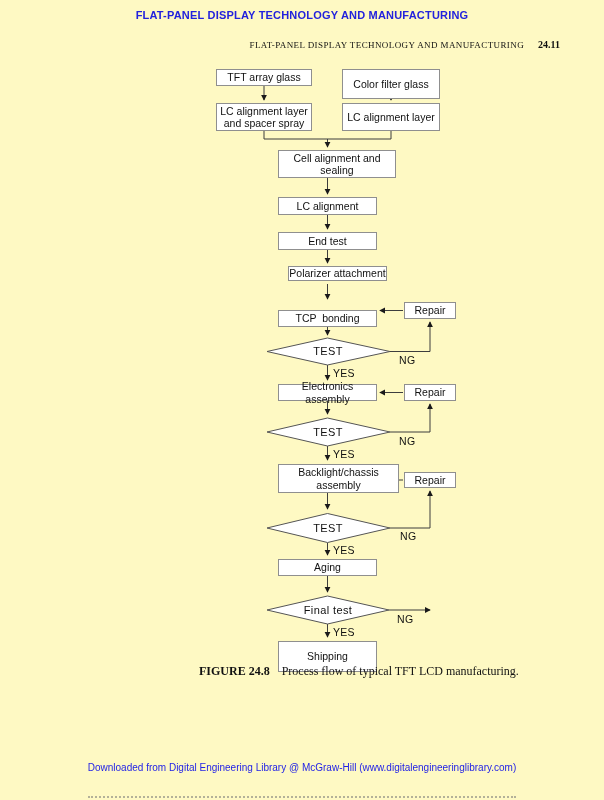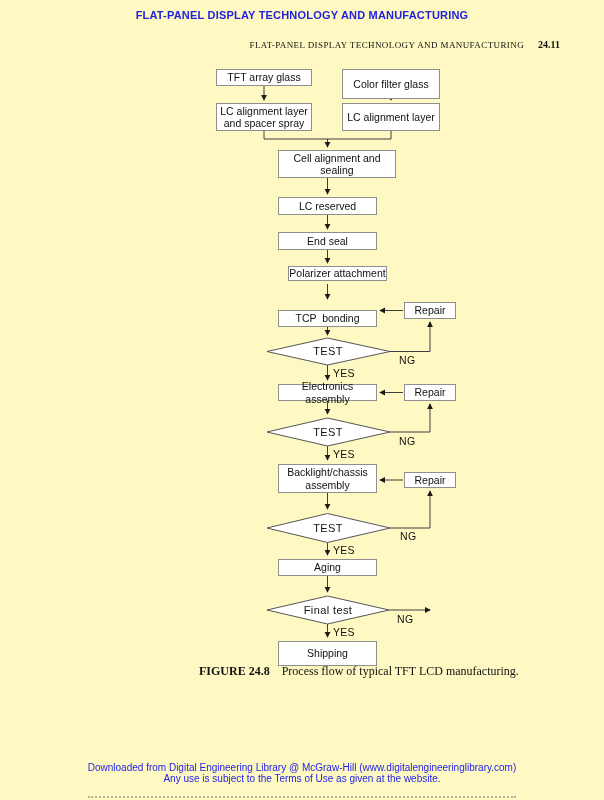--- a/index.html
+++ b/index.html
@@ -76,48 +76,47 @@
     </g>
   </svg>
 
   <div class="box" style="left:216px;top:69px;width:96px;height:17px">TFT array glass</div>
   <div class="box" style="left:342px;top:69px;width:98px;height:30px">Color filter glass</div>
   <div class="box" style="left:216px;top:103px;width:96px;height:28px">LC alignment layer
 and spacer spray</div>
   <div class="box" style="left:342px;top:103px;width:98px;height:28px">LC alignment layer</div>
   <div class="box" style="left:278px;top:150px;width:118px;height:28px">Cell alignment and
 sealing</div>
-  <div class="box" style="left:278px;top:197px;width:99px;height:18px">LC reserved</div>
-  <div class="box" style="left:278px;top:232px;width:99px;height:18px">End seal</div>
+  <div class="box" style="left:278px;top:197px;width:99px;height:18px">LC alignment</div>
+  <div class="box" style="left:278px;top:232px;width:99px;height:18px">End test</div>
   <div class="box" style="left:288px;top:266px;width:99px;height:15px">Polarizer attachment</div>
   <div class="box" style="left:278px;top:310px;width:99px;height:17px">TCP  bonding</div>
   <div class="box" style="left:404px;top:302px;width:52px;height:17px">Repair</div>
   <div class="box" style="left:278px;top:384px;width:99px;height:17px">Electronics assembly</div>
   <div class="box" style="left:404px;top:384px;width:52px;height:17px">Repair</div>
-  <div class="box" style="left:278px;top:464px;width:99px;height:29px">Backlight/chassis
+  <div class="box" style="left:278px;top:464px;width:121px;height:29px">Backlight/chassis
 assembly</div>
   <div class="box" style="left:404px;top:472px;width:52px;height:16px">Repair</div>
   <div class="box" style="left:278px;top:559px;width:99px;height:17px">Aging</div>
-  <div class="box" style="left:278px;top:641px;width:99px;height:25px">Shipping</div>
+  <div class="box" style="left:278px;top:641px;width:99px;height:31px">Shipping</div>
 
   <div class="dlabel" style="left:268px;top:345px;width:120px">TEST</div>
   <div class="dlabel" style="left:268px;top:426px;width:120px">TEST</div>
   <div class="dlabel" style="left:268px;top:522px;width:120px">TEST</div>
   <div class="dlabel" style="left:268px;top:604px;width:120px">Final test</div>
 
   <div class="elabel" style="left:333px;top:367px">YES</div>
   <div class="elabel" style="left:399px;top:354px">NG</div>
   <div class="elabel" style="left:333px;top:448px">YES</div>
   <div class="elabel" style="left:399px;top:435px">NG</div>
   <div class="elabel" style="left:333px;top:544px">YES</div>
   <div class="elabel" style="left:400px;top:530px">NG</div>
   <div class="elabel" style="left:333px;top:626px">YES</div>
   <div class="elabel" style="left:397px;top:613px">NG</div>
 
   <div class="caption"><span class="figlab">FIGURE 24.8</span><span>Process flow of typical TFT LCD manufacturing.</span></div>
 
   <div class="footer">
     <div>Downloaded from Digital Engineering Library @ McGraw-Hill (www.digitalengineeringlibrary.com)</div>
-    <div>Any use is subject to the Terms of Use as given at the website.</div>
   </div>
   <div class="scanline"></div>
 
 </div>
 
 </body></html>

